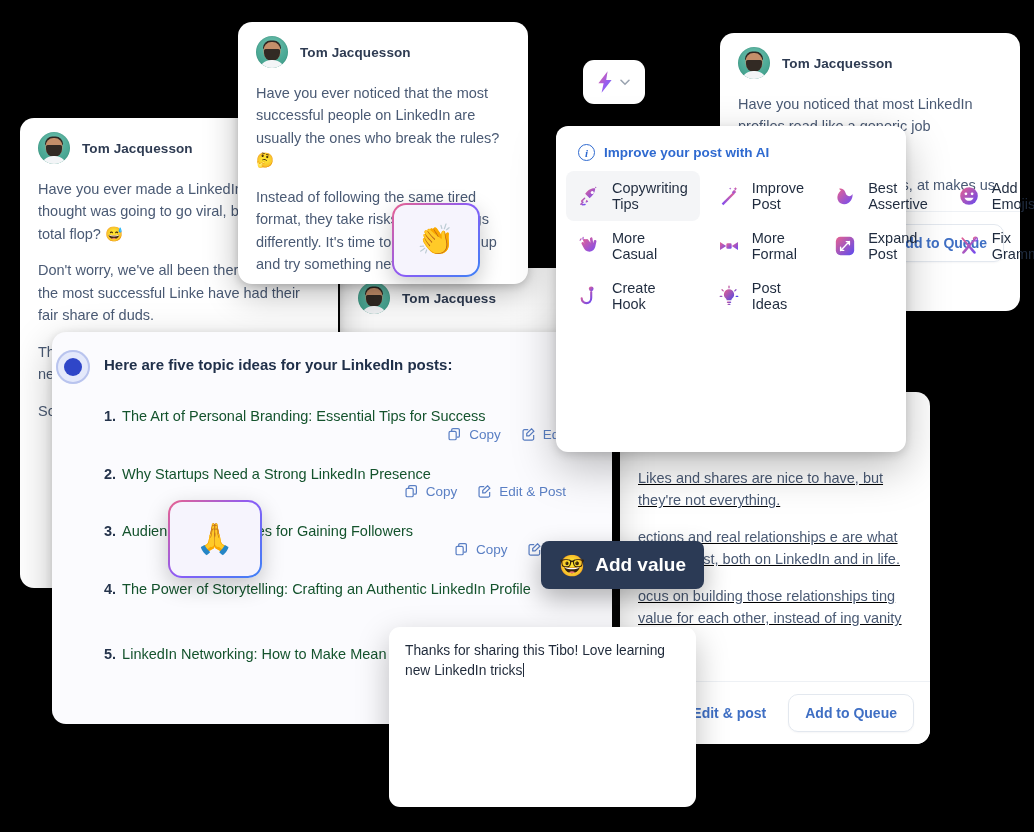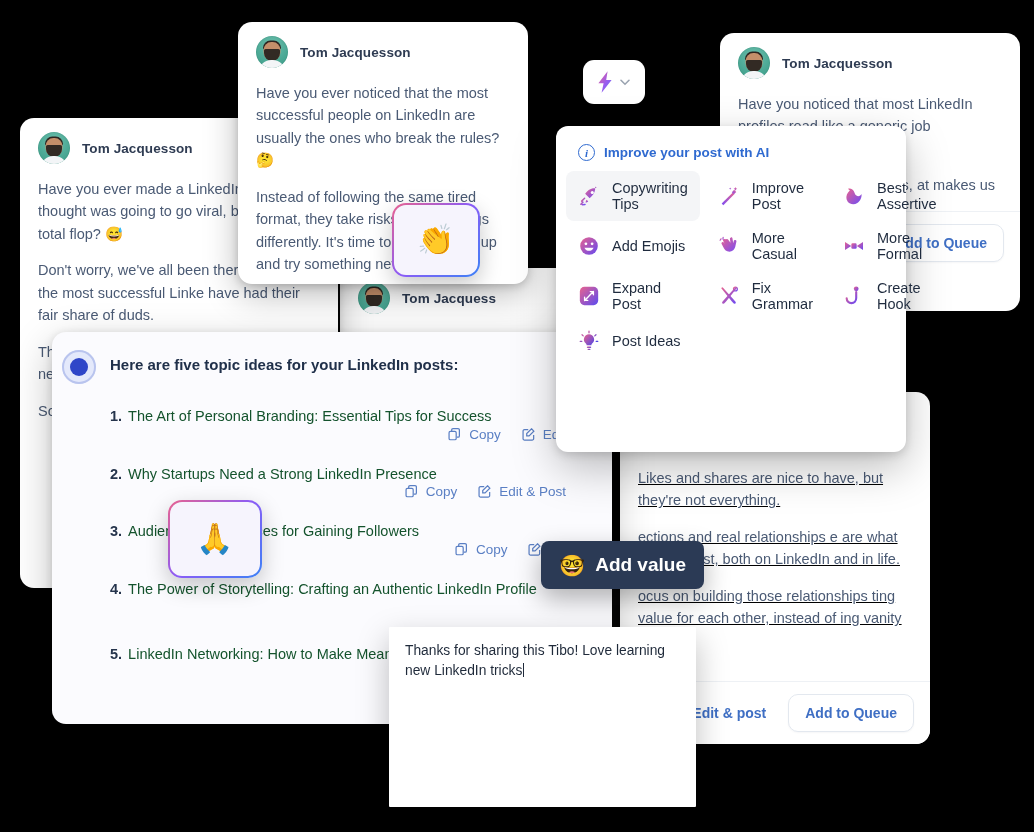--- a/index.html
+++ b/index.html
@@ -87,21 +87,21 @@
   #card-right  { left:720px; top:33px;  width:300px; height:278px; z-index:11; }
   #card-bottom { left:620px; top:392px; width:310px; height:352px; z-index:7;text-decoration:underline; }
 
   #card-left .card-body, #card-bottom .card-body { font-size:14.5px; }
 
   
   #ideas-panel {
     position:absolute; left:52px; top:332px; width:560px; height:392px;
     background:#fbfbfe; border-radius:14px; z-index:14;
     box-shadow:0 14px 40px rgba(0,0,0,.26), 0 2px 10px rgba(0,0,0,.14);
-    padding:18px 22px 0 10px;
+    padding:18px 22px 0 4px;
   }
   .ideas-head { display:flex; align-items:flex-start; gap:14px; }
   .ai-dot {
     width:34px; height:34px; border-radius:50%; flex:none;
     background:#e4e9fb;
     display:flex; align-items:center; justify-content:center;
     box-shadow:inset 0 0 0 2px #b9c4ee;
   }
   .ai-dot i {
     width:18px; height:18px; border-radius:50%;
@@ -137,21 +137,21 @@
     font-size:13.5px; color:#2f6ad0; font-weight:600;
   }
   .info-ring {
     width:17px; height:17px; border-radius:50%;
     border:1.4px solid #2f6ad0; color:#2f6ad0;
     font-size:11px; font-style:italic; font-weight:700;
     display:flex; align-items:center; justify-content:center;
     font-family:"Liberation Serif", serif; flex:none;
   }
   .menu-grid {
-    display:grid; grid-template-columns:1fr 1fr 1fr; column-gap:6px; row-gap:0;
+    display:grid; grid-template-columns:1fr 1fr 1fr 1fr; column-gap:6px; row-gap:0;
   }
   .menu-item {
     display:flex; align-items:center; gap:12px;
     padding:9px 12px; border-radius:8px; cursor:pointer;
     font-size:14.5px; color:#1f2b3e; font-weight:500;
   }
   .menu-item.active { background:#f4f5f7; }
   .mi-icon { width:22px; height:22px; flex:none; display:block; }
 
   
@@ -185,21 +185,21 @@
     background:#2b3a55; color:#ffffff; border-radius:8px;
     display:flex; align-items:center; gap:10px;
     padding:0 18px; font-size:19px; font-weight:600;
     box-shadow:0 10px 26px rgba(0,0,0,.3);
   }
   #add-value .av-emoji { font-size:21px; line-height:1; }
 
   
   #composer {
     position:absolute; left:389px; top:627px; width:307px; height:180px;
-    background:#ffffff; border-radius:1px; z-index:25;
+    background:#ffffff; border-radius:11px; z-index:25;
     box-shadow:0 12px 32px rgba(0,0,0,.26);
     padding:14px 16px;
     font-size:13.8px; line-height:1.42; color:#1f2a3a;
   }
   #composer .caret {
     display:inline-block; width:1px; height:14px;
     background:#1f2a3a; vertical-align:-2px; margin-left:1px;
   }
 
   

